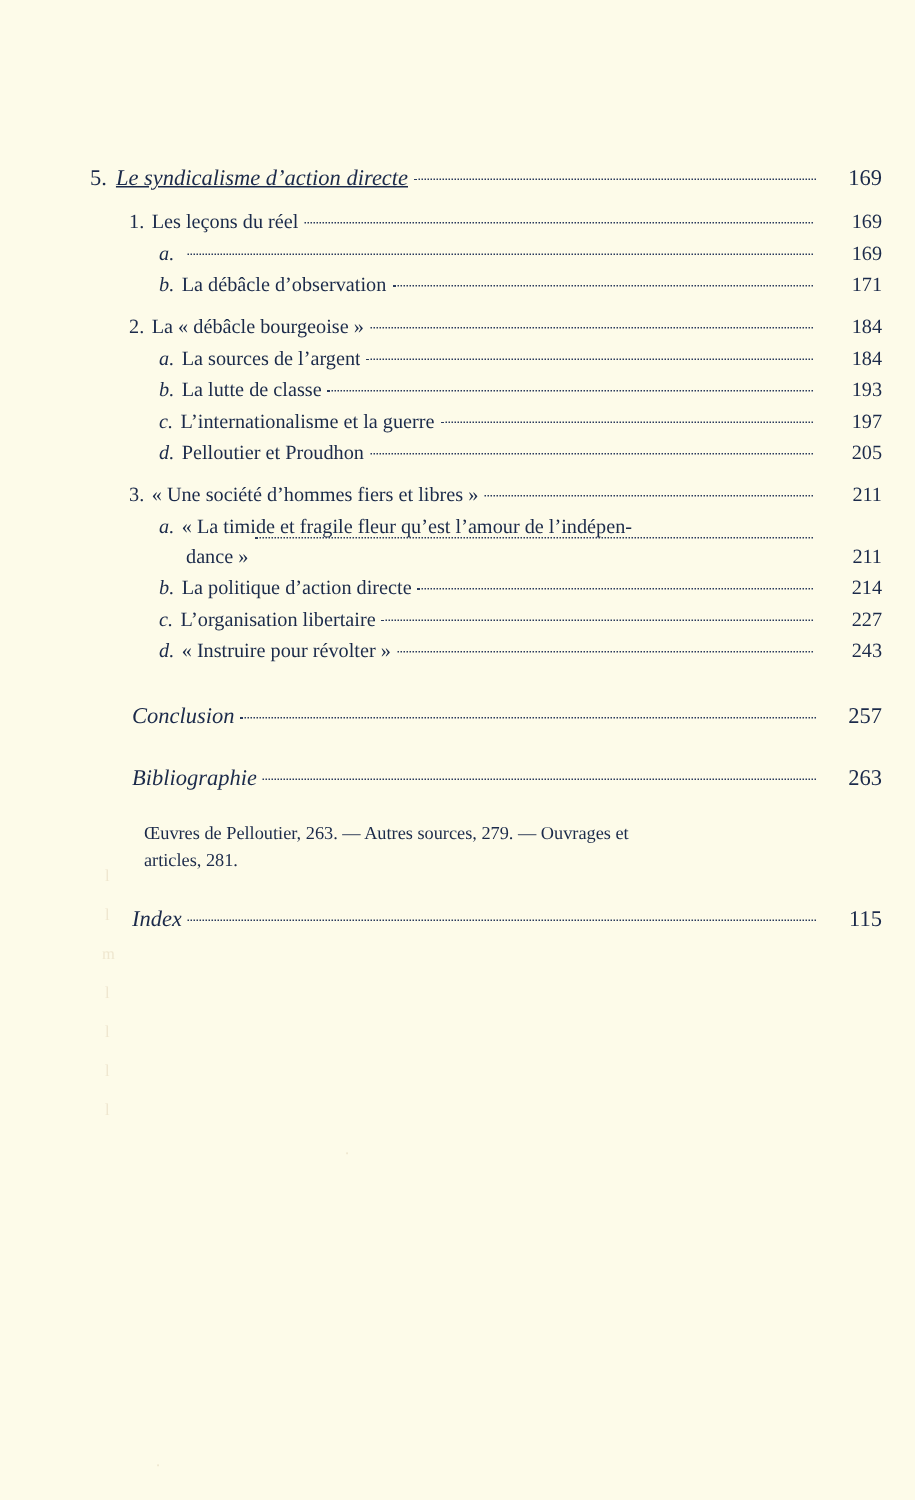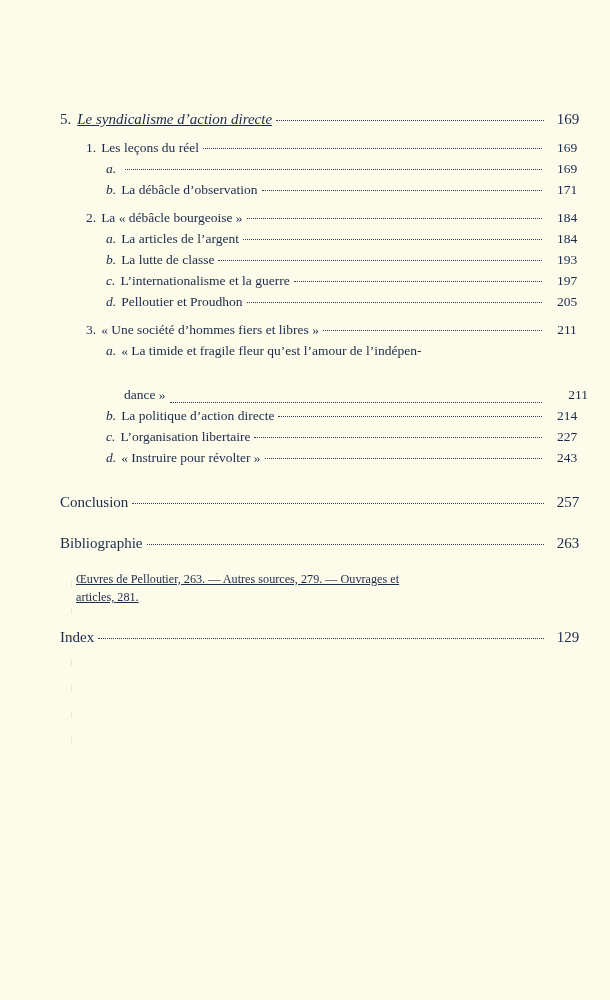--- a/index.html
+++ b/index.html
@@ -44,21 +44,21 @@
     margin: 0 4px;
     position: relative;
     top: -3px;
     border-bottom: 1px dotted #2a3a5c;
     height: 0;
     min-width: 8px;
   }
   .pagenum {
     flex: 0 0 auto;
     width: 34px;
-    text-align: center;
+    text-align: right;
   }
 
   
   .lvl-chap {
     margin-left: 60px;
     margin-right: 22px;
     font-size: 15px;
     margin-top: 0;
   }
   .lvl-chap .num {
@@ -110,57 +110,57 @@
     font-size: 13.5px;
     line-height: 1.55;
     white-space: nowrap;
   }
   .wrap-entry .line1 .letter {
     font-style: italic;
     margin-right: 5px;
   }
   .wrap-entry .line2 {
     display: flex;
-    align-items: flex-end;
+    align-items: flex-start;
     font-size: 13.5px;
     line-height: 1.55;
     white-space: nowrap;
     margin-left: 18px;
-    margin-top: 24px;
   }
   .wrap-entry .line2 .pagenum {
     width: 42px;
     text-align: right;
   }
 
   
   .lvl-major {
     margin-left: 60px;
     margin-right: 22px;
     font-size: 15px;
   }
   .lvl-major .title {
+    font-style: italic;
+    margin-left: 28px;
   }
   .lvl-major .pagenum {
     font-style: normal;
     width: 40px;
   }
   .spacer-conclusion { height: 22px; }
   .spacer-biblio { height: 18px; }
   .spacer-index { height: 20px; }
 
   .note {
-    margin-left: 76px;
+    margin-left: 96px;
     margin-right: 64px;
     margin-top: 14px;
     font-size: 12.2px;
     line-height: 1.5;
     text-align: justify;
     text-indent: 0;
-    text-decoration: underline;
   }
   .note .ln2 { display: block; }
 
   
   .ghost {
     position: absolute;
     color: #efe7cf;
     font-size: 11px;
     font-family: "Liberation Serif", serif;
     user-select: none;
@@ -209,21 +209,21 @@
     </div>
 
     <div class="row lvl-1">
       <span class="num">2.</span>
       <span class="label">La « débâcle bourgeoise »</span>
       <span class="leader"></span>
       <span class="pagenum">184</span>
     </div>
     <div class="row lvl-2">
       <span class="letter">a.</span>
-      <span class="label">La articles de l’argent</span>
+      <span class="label">La sources de l’argent</span>
       <span class="leader"></span>
       <span class="pagenum">184</span>
     </div>
     <div class="row lvl-2">
       <span class="letter">b.</span>
       <span class="label">La lutte de classe</span>
       <span class="leader"></span>
       <span class="pagenum">193</span>
     </div>
     <div class="row lvl-2">
@@ -296,17 +296,17 @@
     <div class="note">
       <span>Œuvres de Pelloutier, 263. — Autres sources, 279. — Ouvrages et</span>
       <span class="ln2">articles, 281.</span>
     </div>
 
     <div class="spacer-index"></div>
 
     <div class="row lvl-major">
       <span class="label title">Index</span>
       <span class="leader"></span>
-      <span class="pagenum">129</span>
+      <span class="pagenum">115</span>
     </div>
 
   </div>
 </div>
 
 </body></html>

